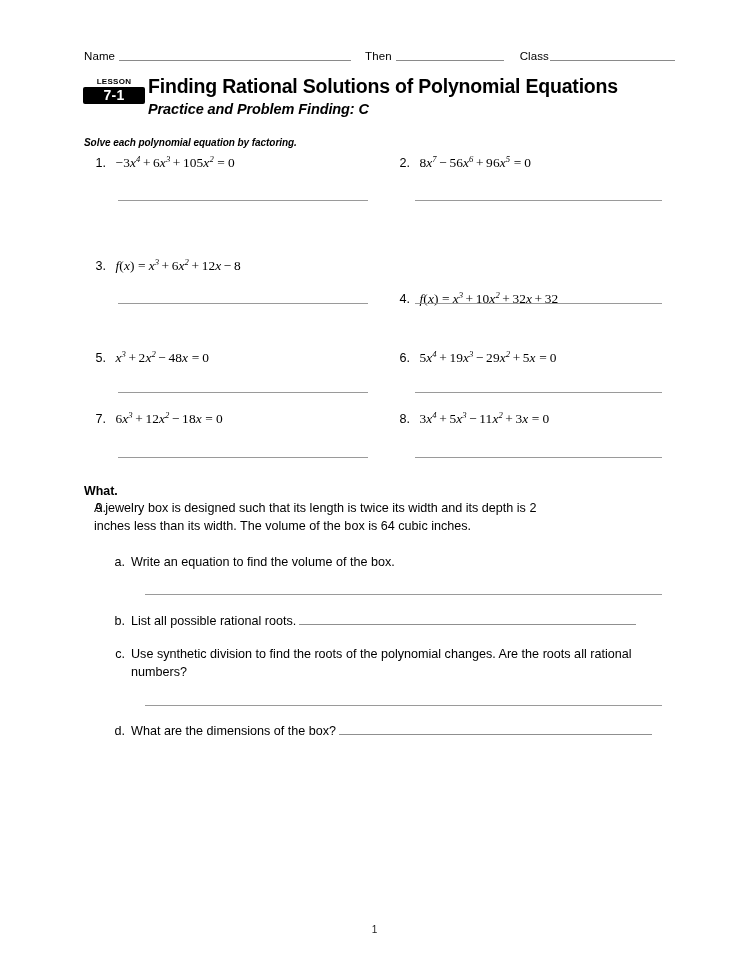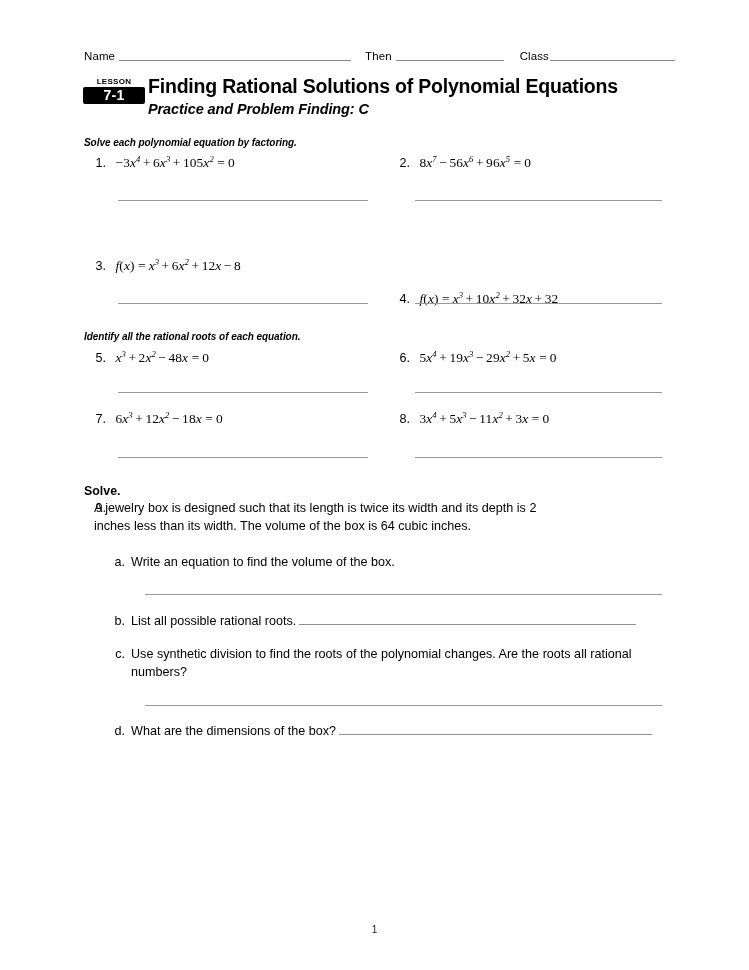--- a/index.html
+++ b/index.html
@@ -256,21 +256,20 @@
     <span class="math"><i>f</i>(<i>x</i>)<span class="eq">=</span><i>x</i><sup>3</sup><span class="op">+</span>6<i>x</i><sup>2</sup><span class="op">+</span>12<i>x</i><span class="op">−</span>8</span>
   </div>
   <div class="prob" style="left:390px; top:258px;margin-top:33px;">
     <span class="num">4.</span>
     <span class="math"><i>f</i>(<i>x</i>)<span class="eq">=</span><i>x</i><sup>3</sup><span class="op">+</span>10<i>x</i><sup>2</sup><span class="op">+</span>32<i>x</i><span class="op">+</span>32</span>
   </div>
 
   <div class="ansline" style="left:118px; top:303px; width:250px;"></div>
   <div class="ansline" style="left:415px; top:303px; width:247px;"></div>
 
-  <div class="direction" style="left:84px; top:329px; width:560px;">Identify all the rational roots of each equation.</div>
 
   <div class="prob" style="left:86px; top:350px;">
     <span class="num">5.</span>
     <span class="math"><i>x</i><sup>3</sup><span class="op">+</span>2<i>x</i><sup>2</sup><span class="op">−</span>48<i>x</i><span class="eq">=</span>0</span>
   </div>
   <div class="prob" style="left:390px; top:350px;">
     <span class="num">6.</span>
     <span class="math">5<i>x</i><sup>4</sup><span class="op">+</span>19<i>x</i><sup>3</sup><span class="op">−</span>29<i>x</i><sup>2</sup><span class="op">+</span>5<i>x</i><span class="eq">=</span>0</span>
   </div>
 
@@ -282,21 +281,21 @@
     <span class="math">6<i>x</i><sup>3</sup><span class="op">+</span>12<i>x</i><sup>2</sup><span class="op">−</span>18<i>x</i><span class="eq">=</span>0</span>
   </div>
   <div class="prob" style="left:390px; top:411px;">
     <span class="num">8.</span>
     <span class="math">3<i>x</i><sup>4</sup><span class="op">+</span>5<i>x</i><sup>3</sup><span class="op">−</span>11<i>x</i><sup>2</sup><span class="op">+</span>3<i>x</i><span class="eq">=</span>0</span>
   </div>
 
   <div class="ansline" style="left:118px; top:457px; width:250px;"></div>
   <div class="ansline" style="left:415px; top:457px; width:247px;"></div>
 
-  <div class="wp-head" style="top:484px;">Solve.</div>
+  <div class="wp-head" style="top:484px;">What.</div>
 
   <div class="wp-item" style="left:86px; top:500px; width:470px;">
     <span class="mk">9.</span>
     <span class="bodytext">A jewelry box is designed such that its length is twice its width and its depth is 2 inches less than its width. The volume of the box is 64 cubic inches.</span>
   </div>
 
   <div class="wp-sub" style="left:112px; top:554px; width:500px;">
     <span class="mk">a.</span>
     <span class="bodytext">Write an equation to find the volume of the box.</span>
   </div>

